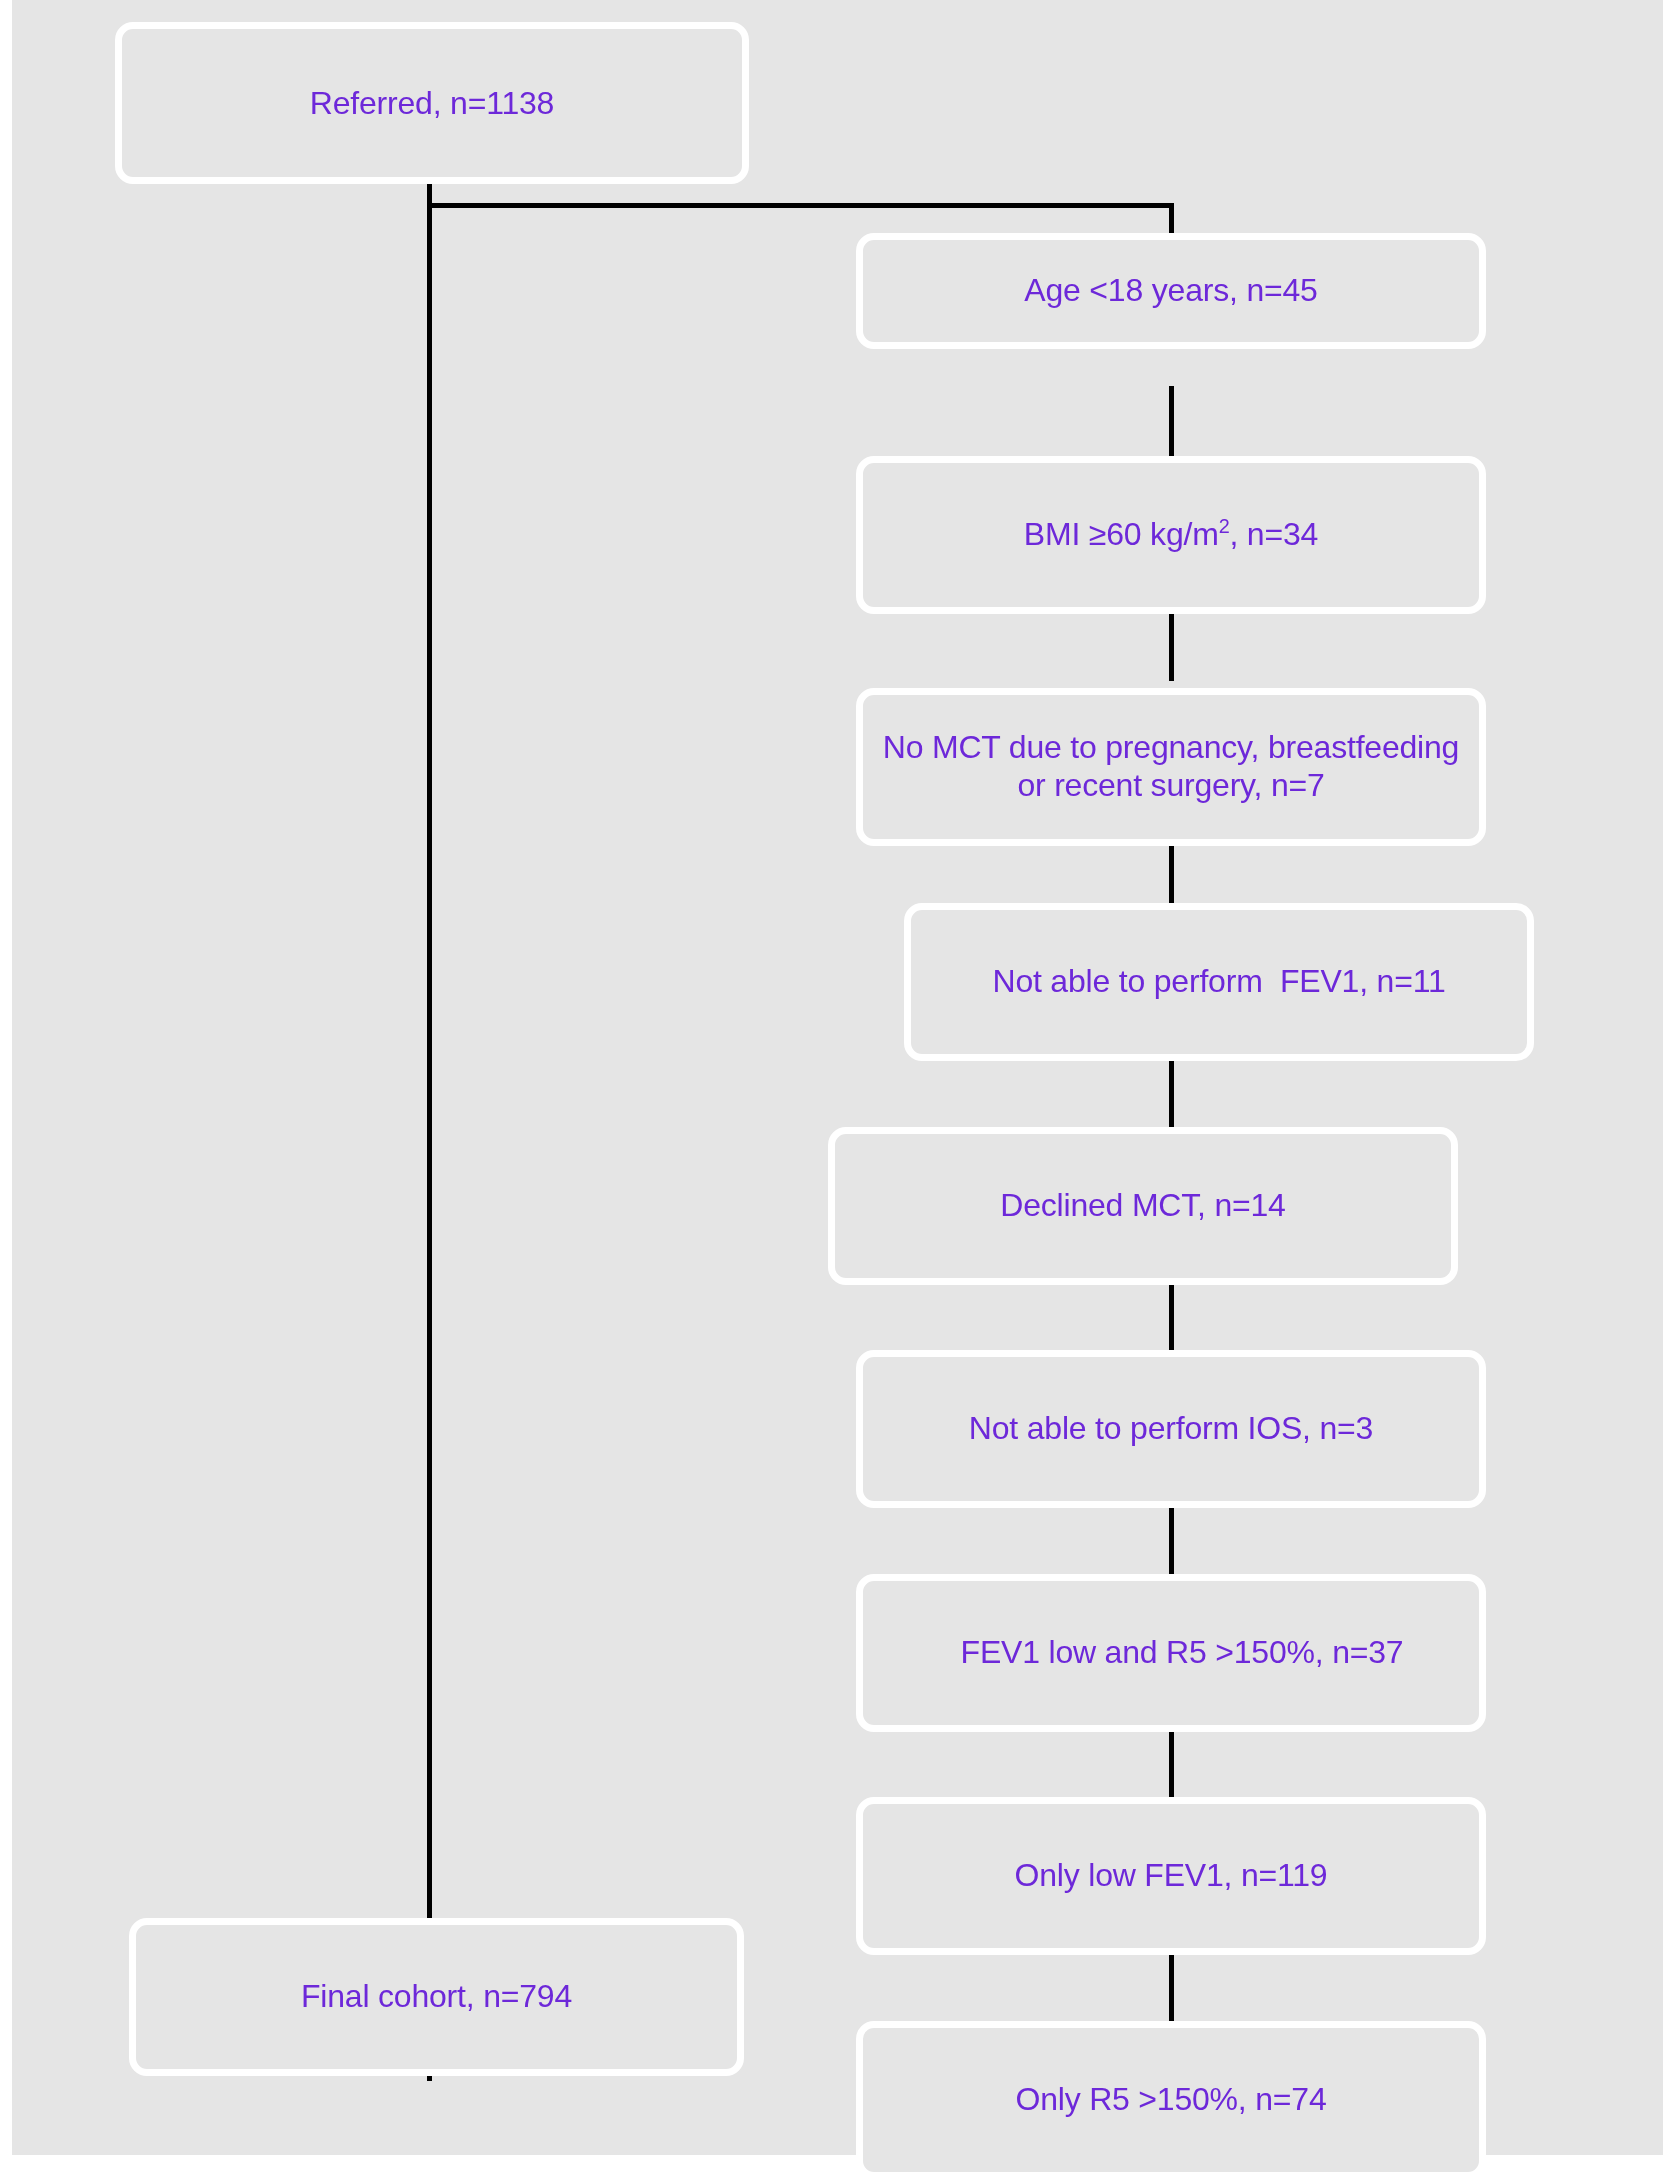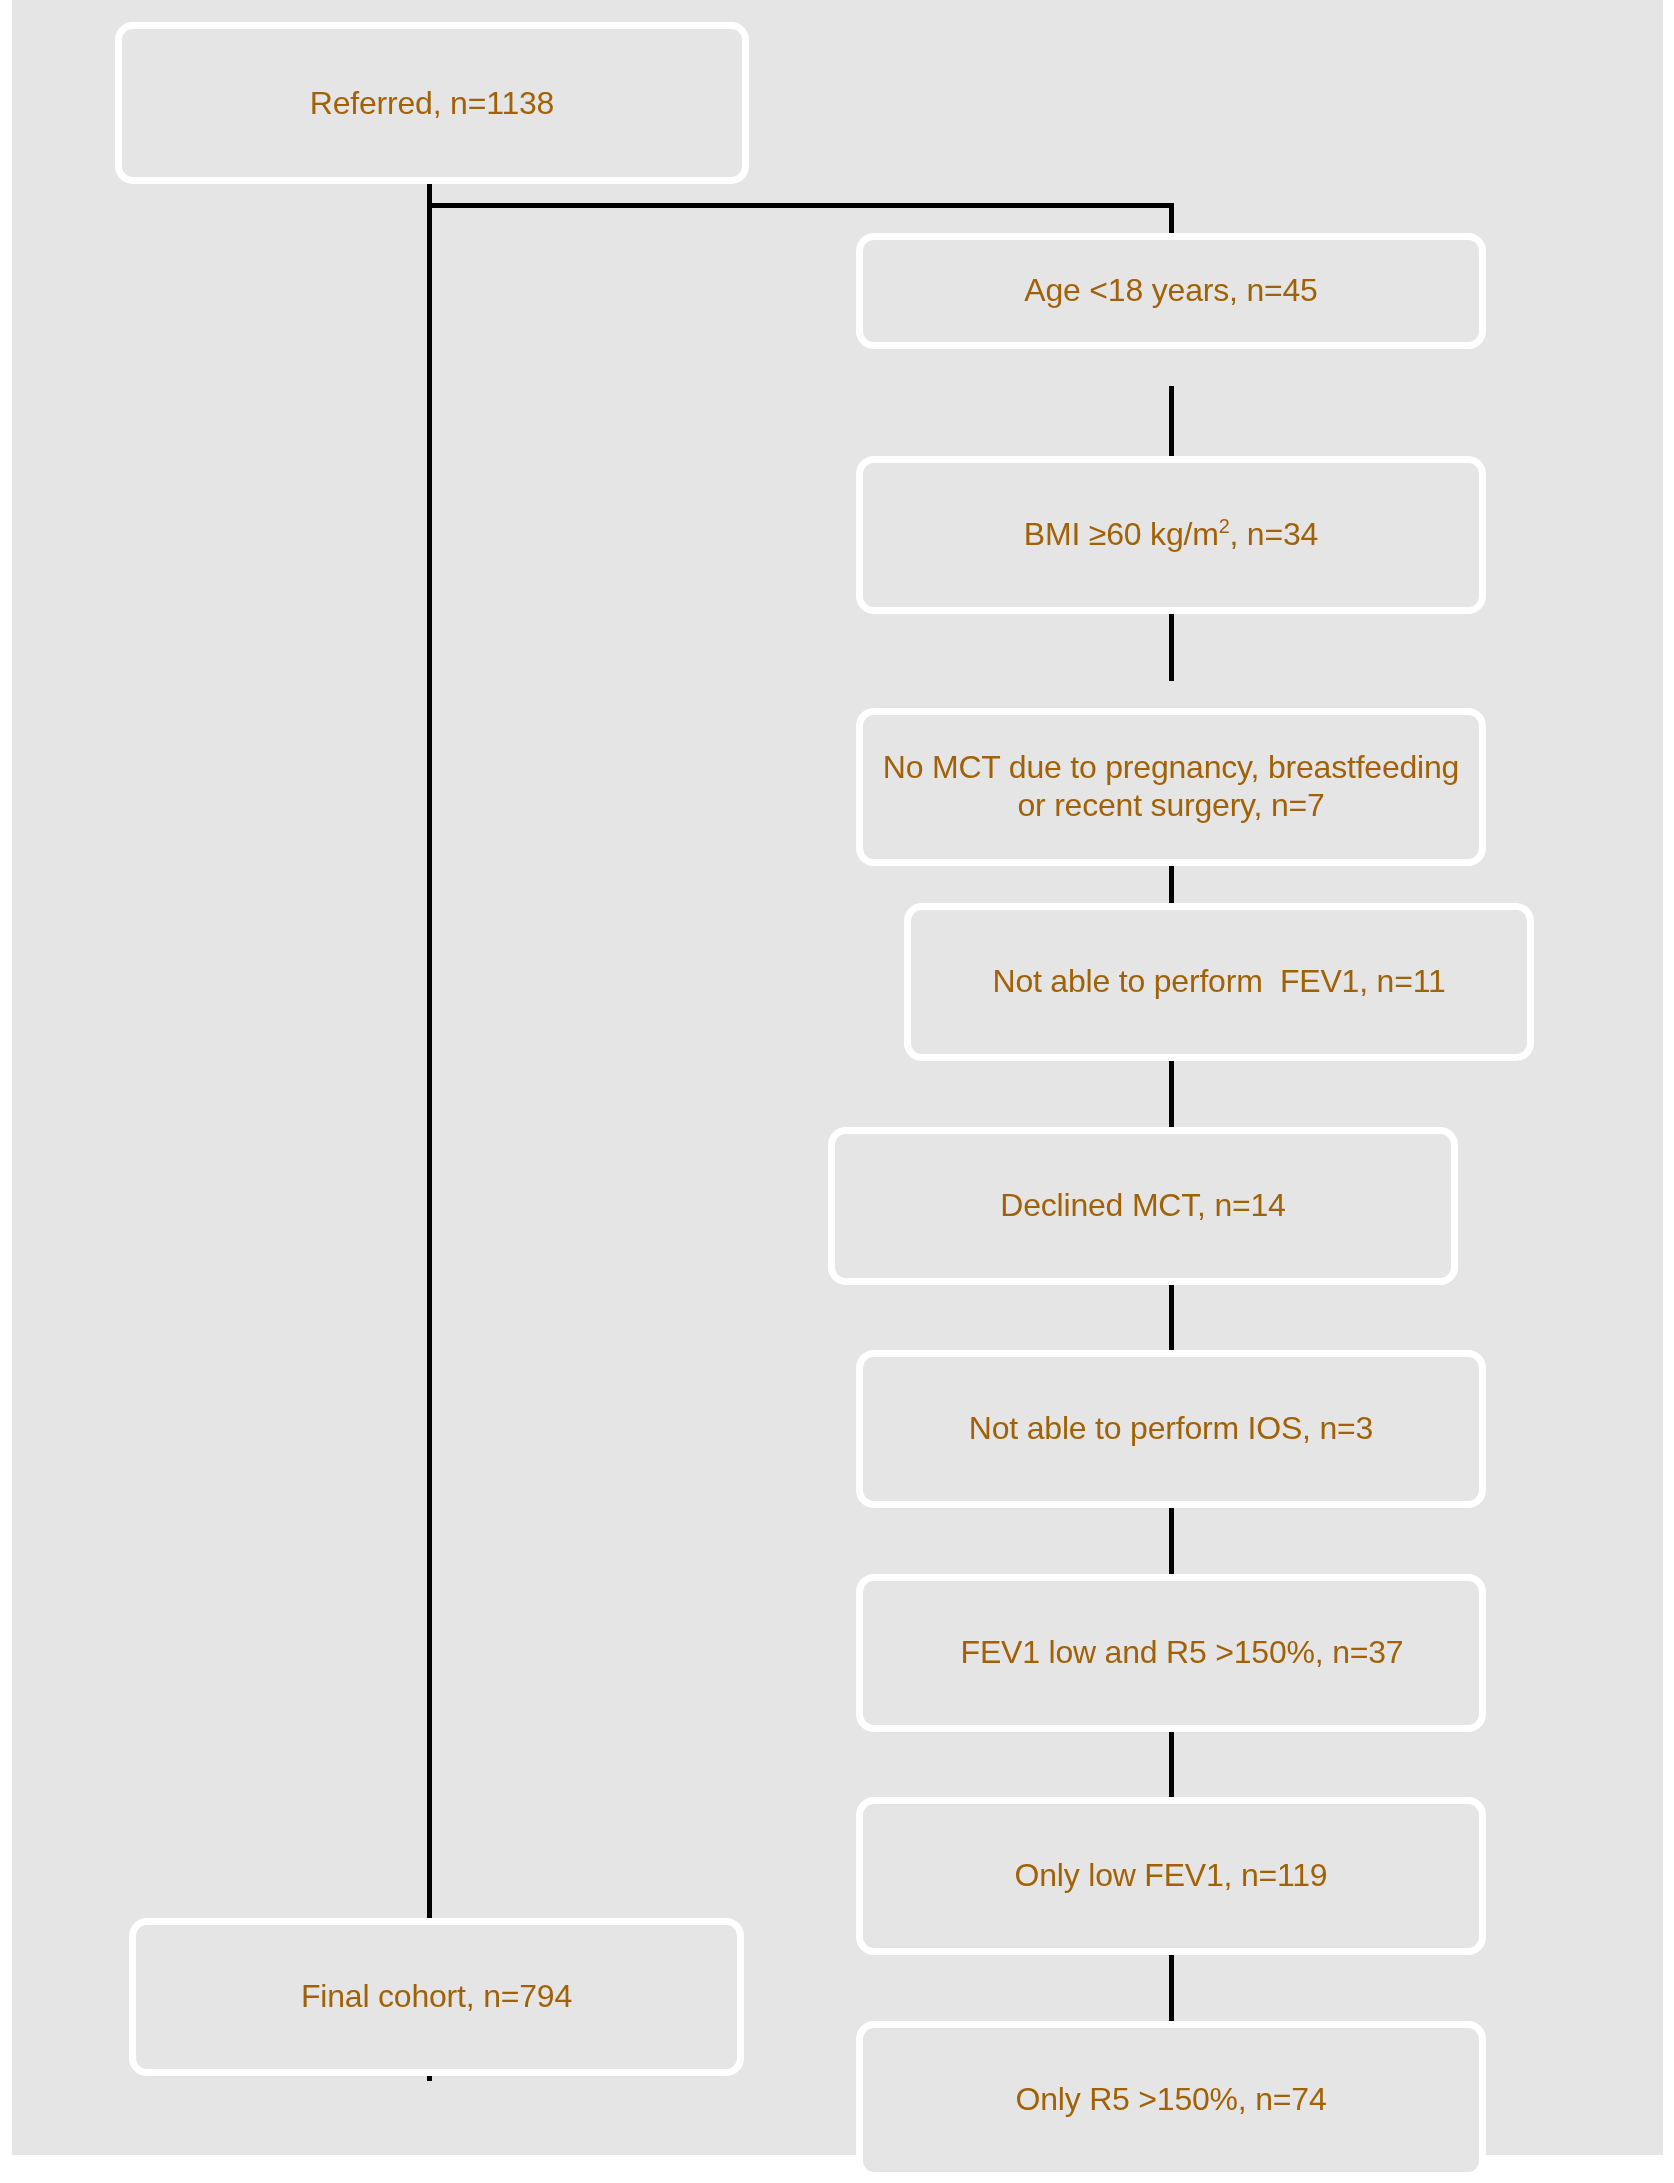--- a/index.html
+++ b/index.html
@@ -30,21 +30,21 @@
   .node {
     position: absolute;
     box-sizing: border-box;
     background: #e5e5e5;
     border: 7px solid #ffffff;
     border-radius: 18px;
     display: flex;
     align-items: center;
     justify-content: center;
     text-align: center;
-    color: #a16207;
+    color: #6d28d9;
     font-size: 32px;
     line-height: 1.18;
     letter-spacing: -0.2px;
     padding: 0 14px;
     z-index: 3;
   }
   .node .label {
     display: block;
     width: 100%;
     white-space: pre-wrap;
@@ -97,21 +97,21 @@
   </div>
 
   <div class="node" style="left:856px; top:233px; width:630px; height:116px;">
     <span class="label">Age &lt;18 years, n=45</span>
   </div>
 
   <div class="node" style="left:856px; top:456px; width:630px; height:158px;">
     <span class="label"><span>BMI ≥60 kg/m</span><sup>2</sup><span>, n=34</span></span>
   </div>
 
-  <div class="node" style="left:856px; top:708px; width:630px; height:158px;">
+  <div class="node" style="left:856px; top:688px; width:630px; height:158px;">
     <span class="label">No MCT due to pregnancy, breastfeeding
 or recent surgery, n=7</span>
   </div>
 
   <div class="node" style="left:856px; top:903px; width:630px; height:158px;margin-left:48px;">
     <span class="label">Not able to perform  FEV1, n=11</span>
   </div>
 
   <div class="node" style="left:828px; top:1127px; width:630px; height:158px;">
     <span class="label">Declined MCT, n=14</span>

